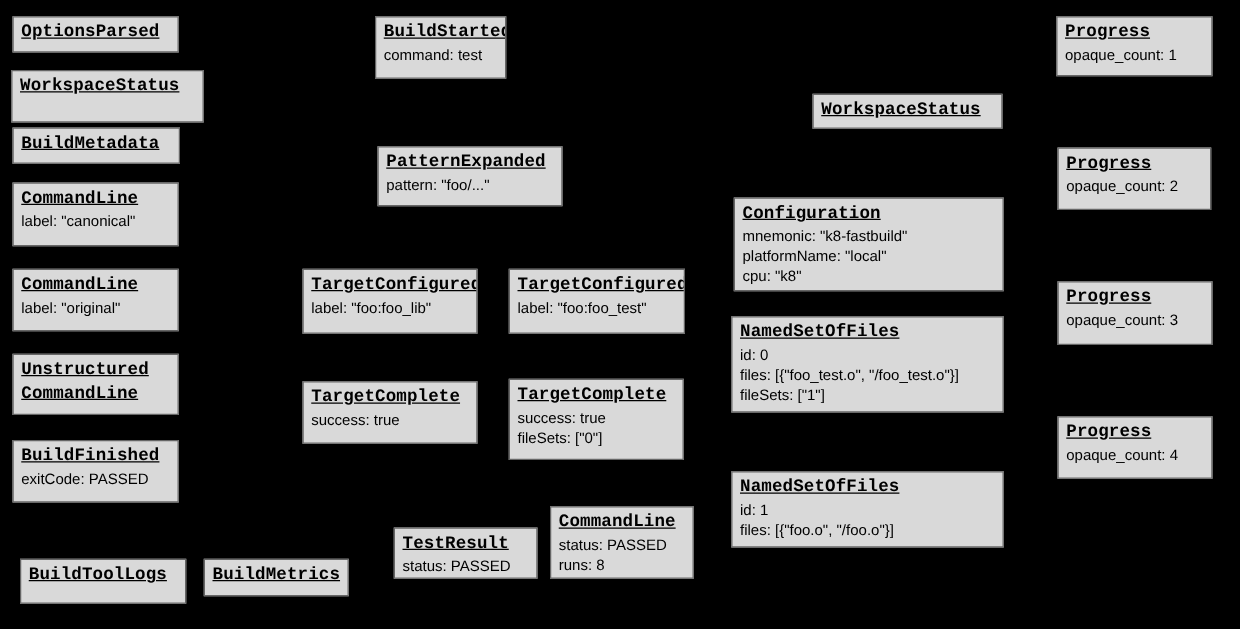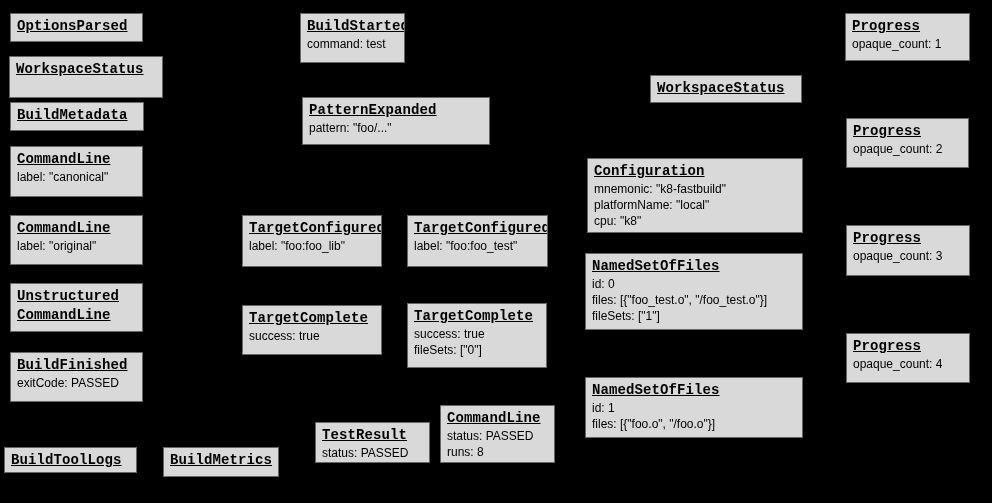--- a/index.html
+++ b/index.html
@@ -67,34 +67,34 @@
 
   <div class="node" style="left:10px;top:283px;width:133px;height:49px">
     <div class="node-title">Unstructured CommandLine</div>
   </div>
 
   <div class="node" style="left:10px;top:352px;width:133px;height:50px">
     <div class="node-title">BuildFinished</div>
     <div class="node-line">exitCode: PASSED</div>
   </div>
 
-  <div class="node" style="left:4px;top:447px;width:133px;height:26px">
+  <div class="node" style="left:16px;top:447px;width:133px;height:36px">
     <div class="node-title">BuildToolLogs</div>
   </div>
 
   <div class="node" style="left:163px;top:447px;width:116px;height:30px">
     <div class="node-title">BuildMetrics</div>
   </div>
 
   <div class="node" style="left:300px;top:13px;width:105px;height:50px">
     <div class="node-title">BuildStarted</div>
     <div class="node-line">command: test</div>
   </div>
 
-  <div class="node" style="left:302px;top:97px;width:188px;height:48px">
+  <div class="node" style="left:302px;top:117px;width:148px;height:48px">
     <div class="node-title">PatternExpanded</div>
     <div class="node-line">pattern: "foo/..."</div>
   </div>
 
   <div class="node" style="left:242px;top:215px;width:140px;height:52px">
     <div class="node-title">TargetConfigured</div>
     <div class="node-line">label: "foo:foo_lib"</div>
   </div>
 
   <div class="node" style="left:407px;top:215px;width:141px;height:52px">

